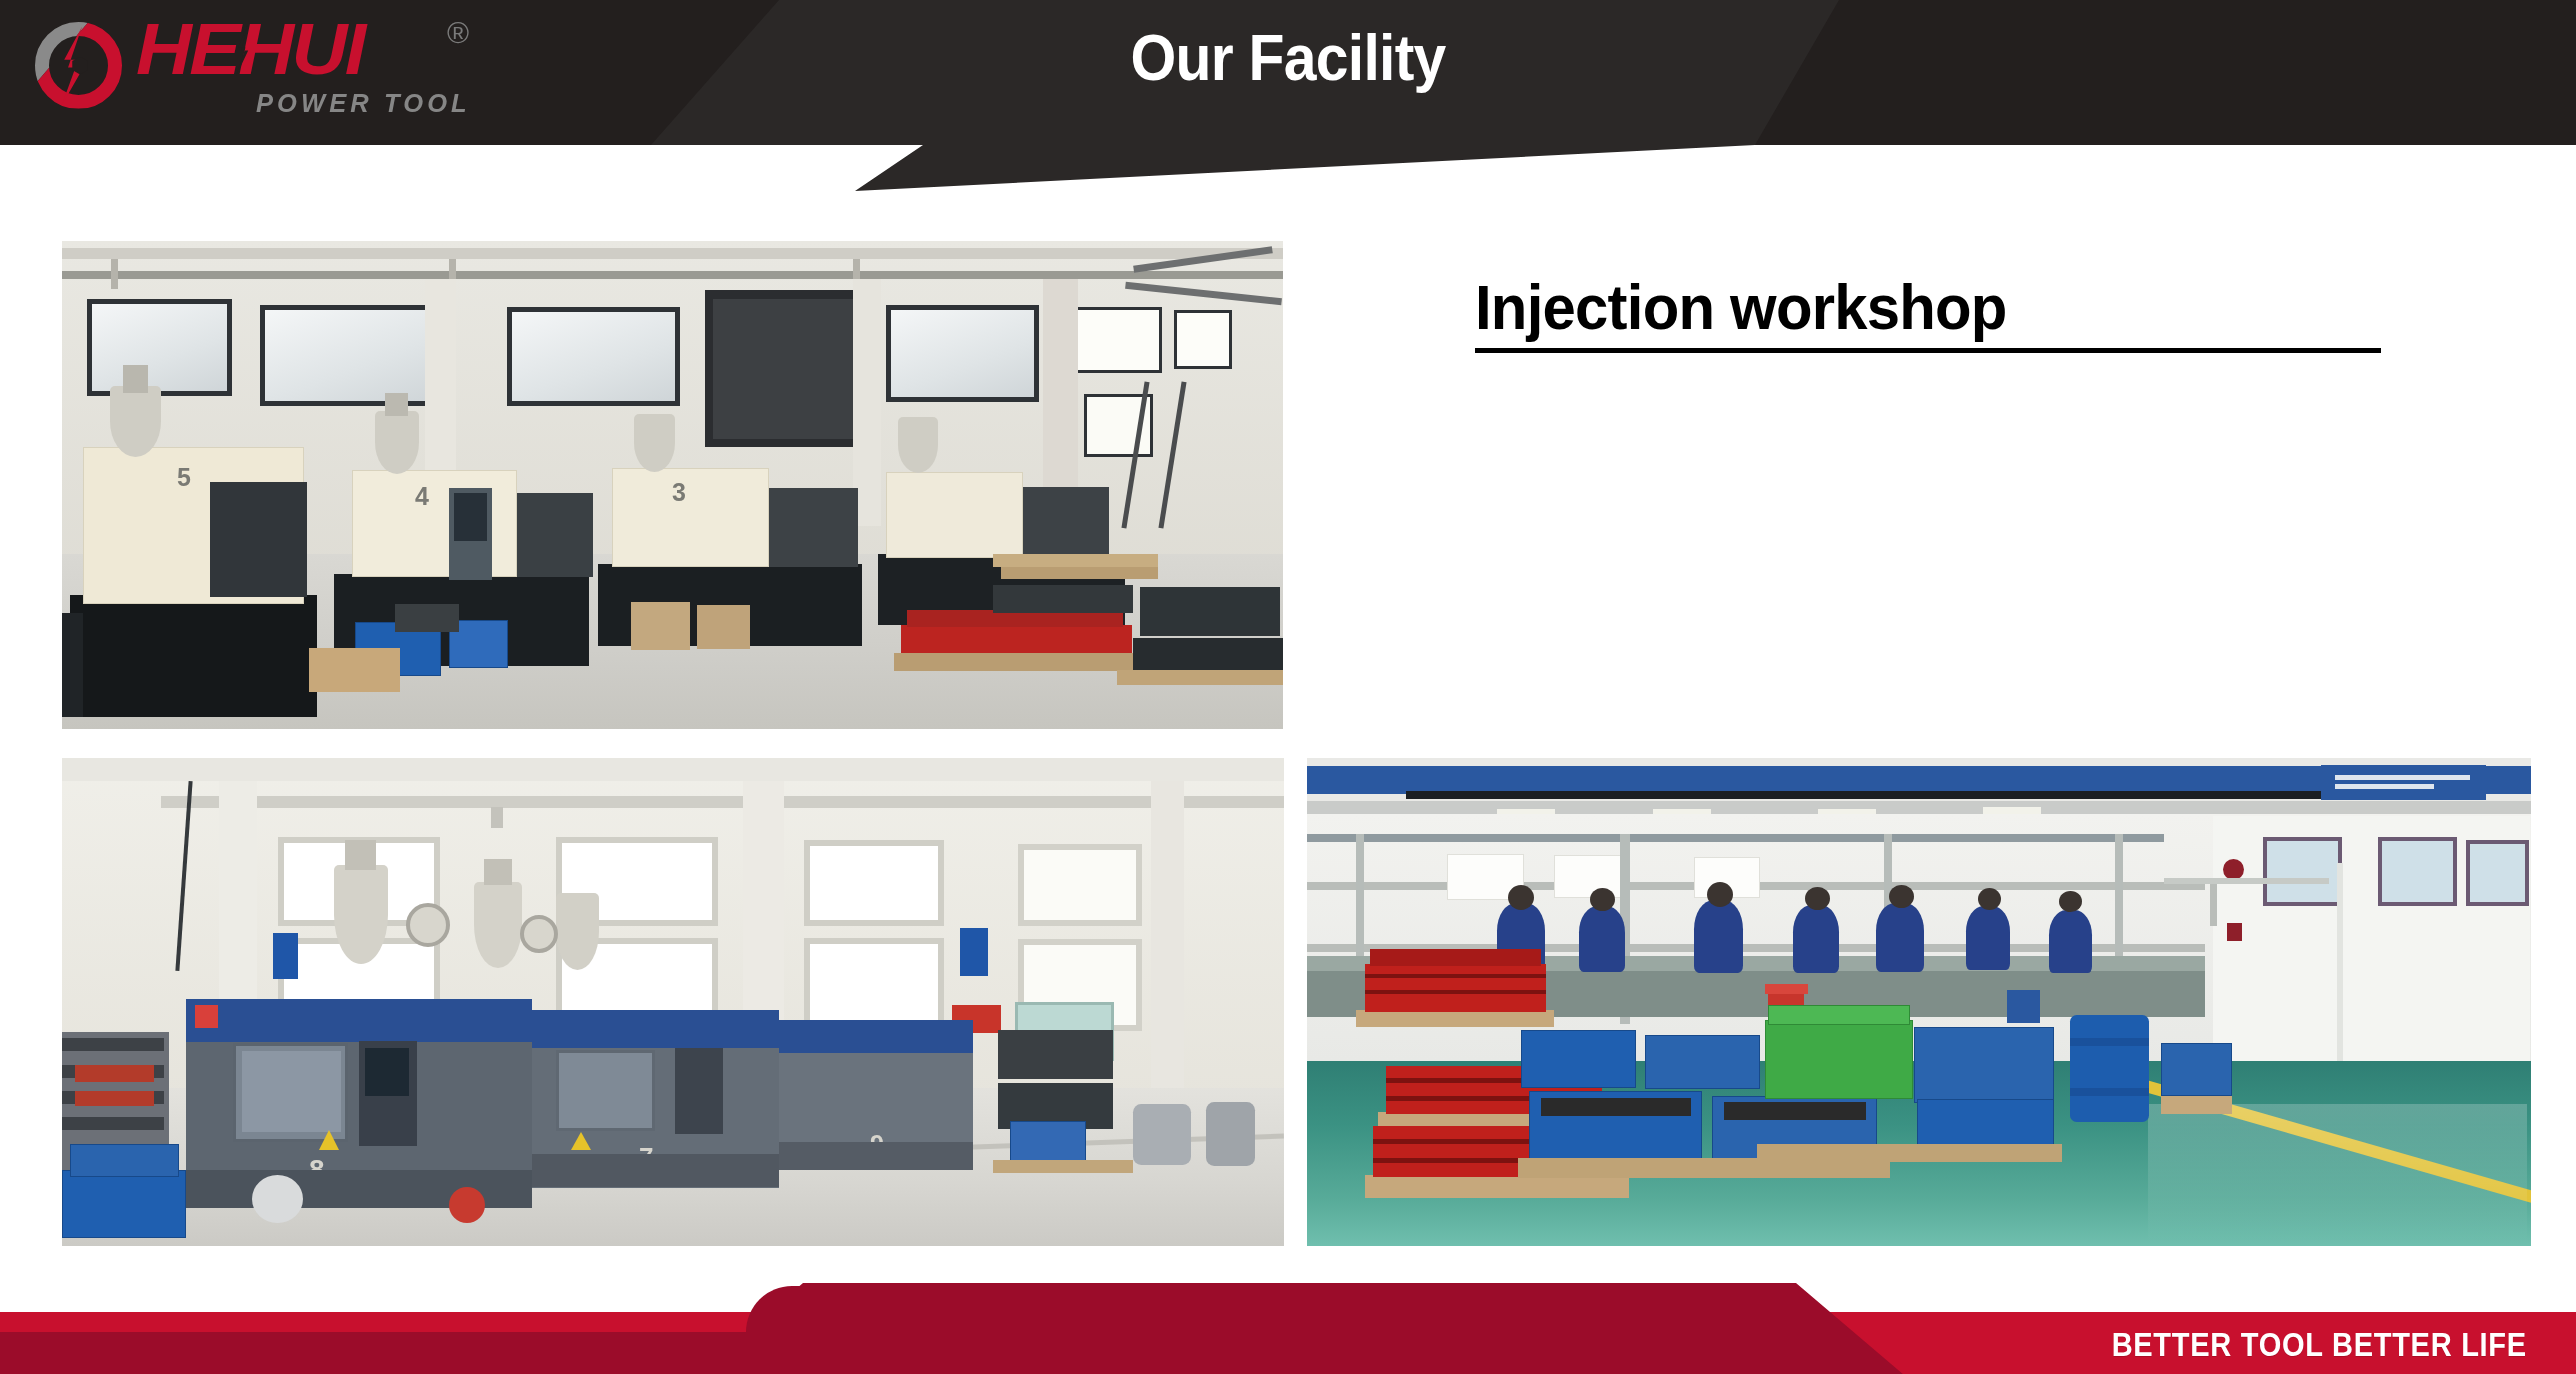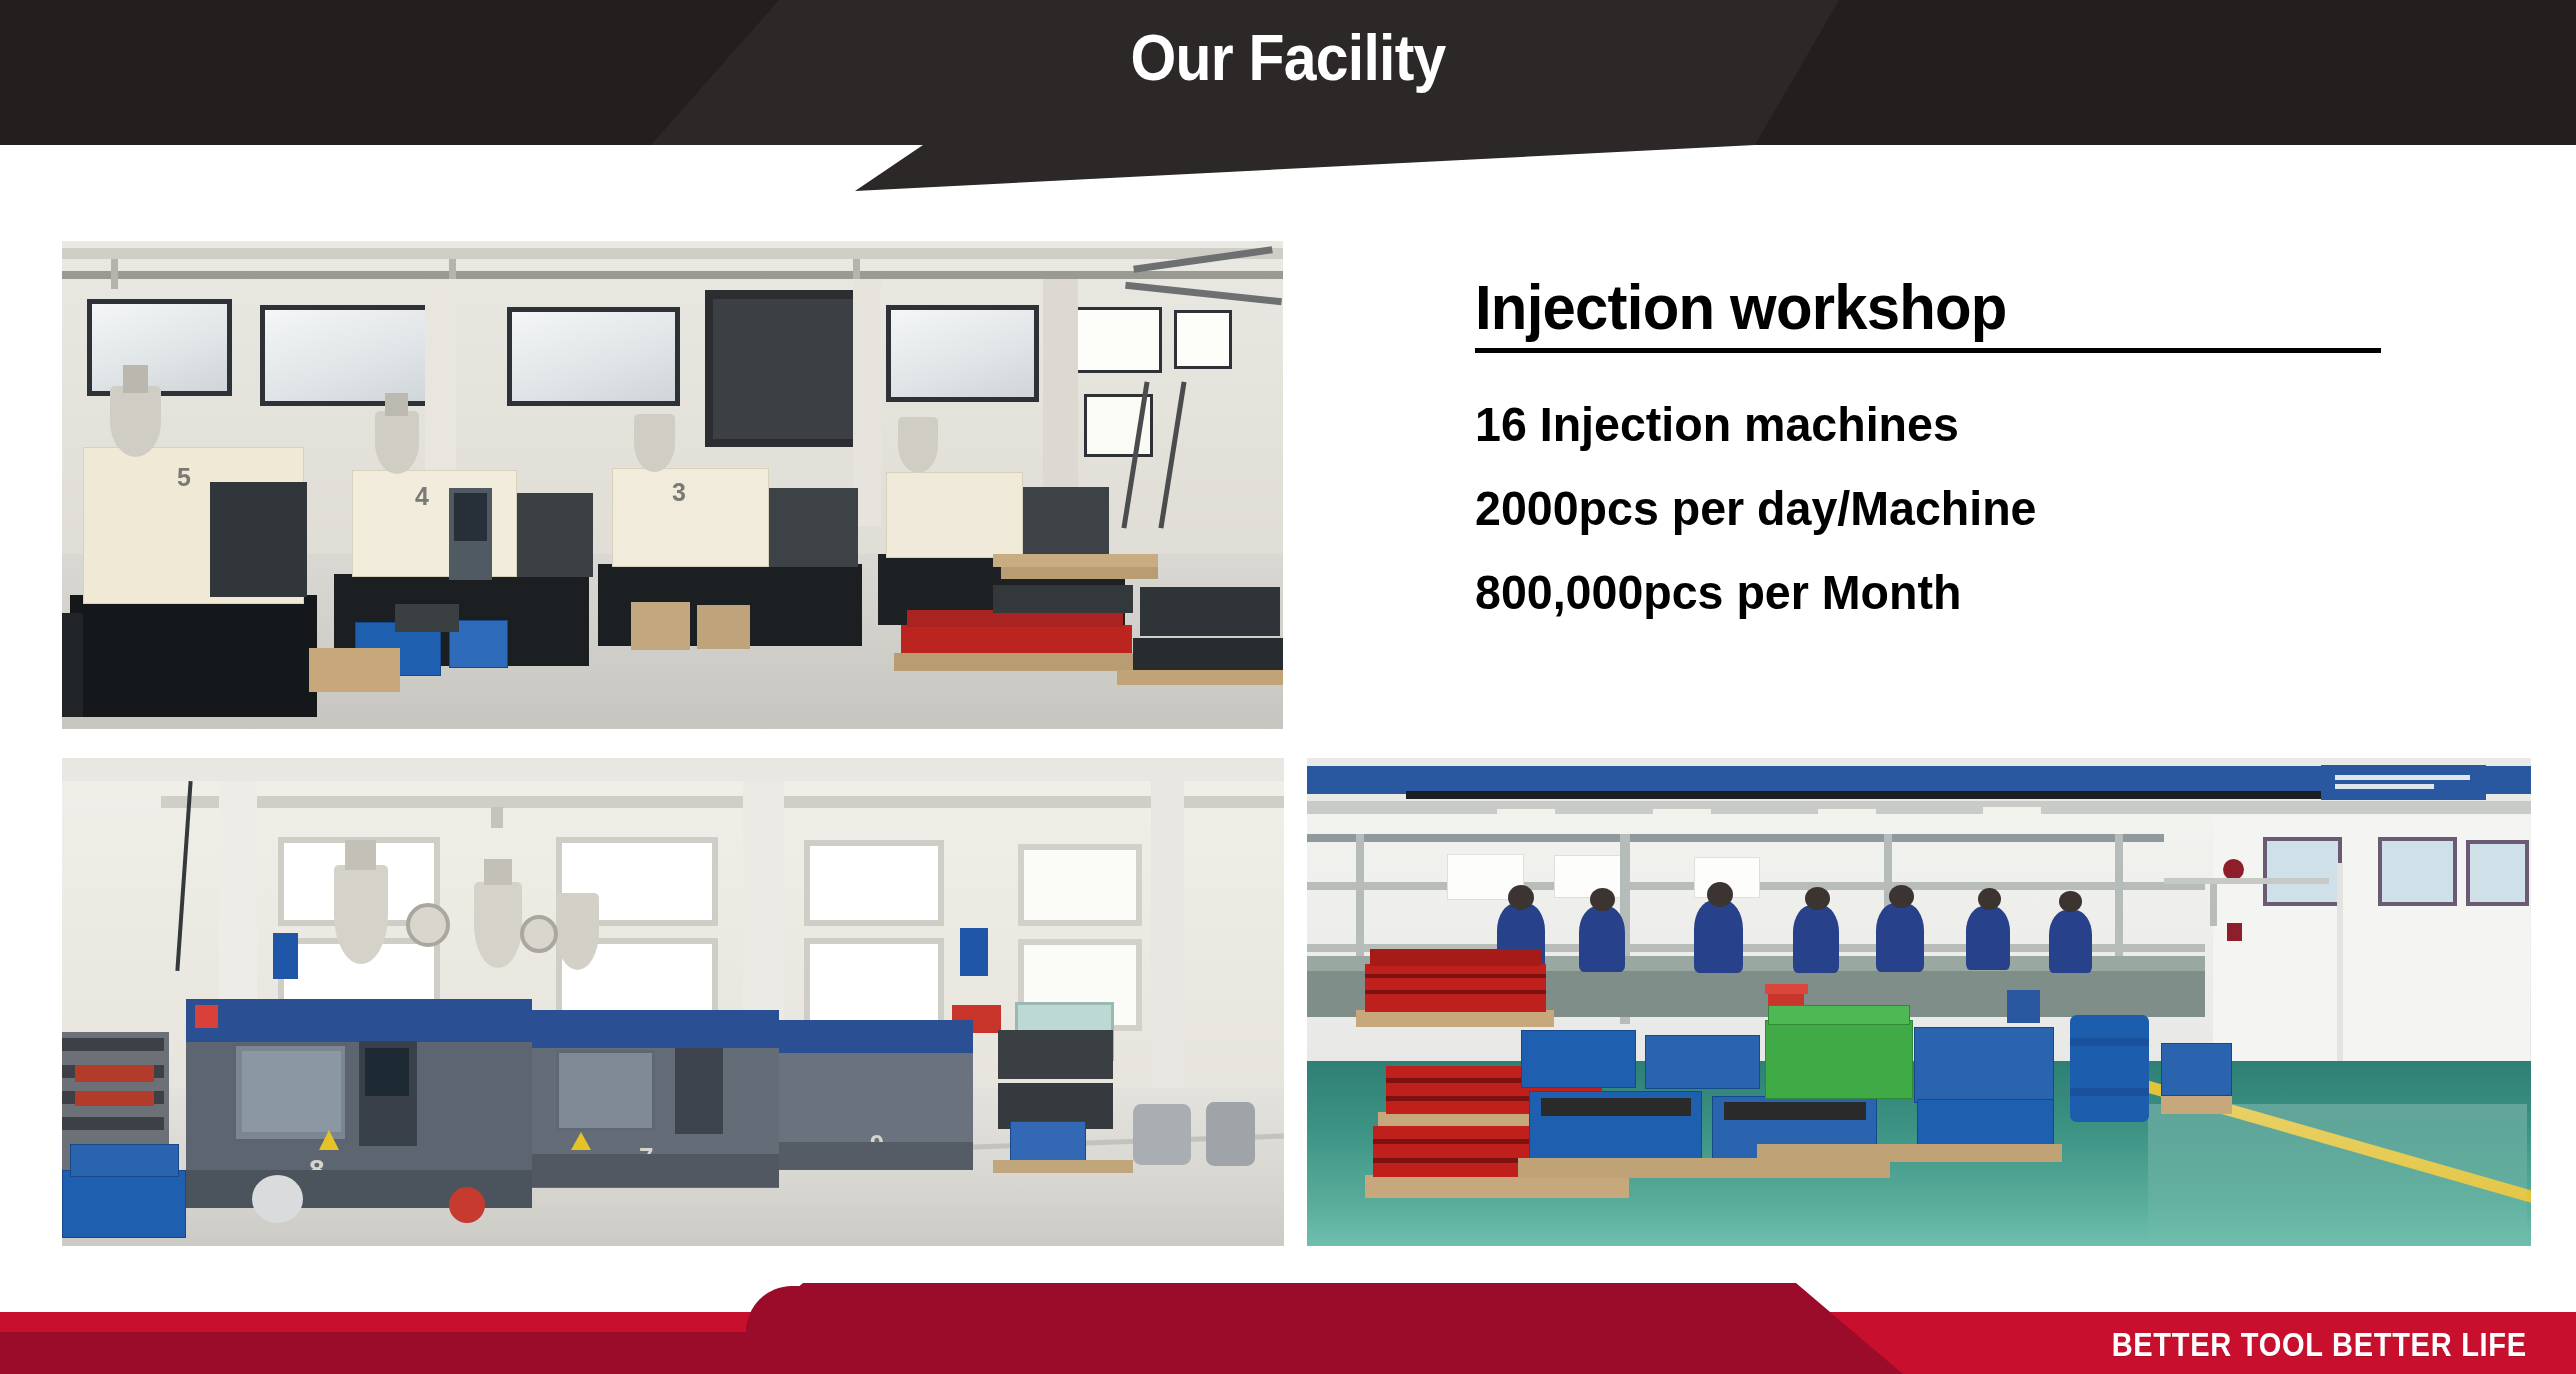--- a/index.html
+++ b/index.html
@@ -167,20 +167,32 @@
   }
 </style>
 </head>
 <body>
 
 <div id="header">
 
   <div id="header-dark-bar"></div>
   <div id="header-light-main"></div>
 
+  <div id="logo">
+    <div id="logo-mark">
+      <div id="logo-ring-gray"></div>
+      <div id="logo-ring-red"></div>
+      <div id="logo-bolt"></div>
+      <div id="logo-bolt-hub"></div>
+    </div>
+    <div id="logo-word">HEHUI</div>
+    <div id="logo-word-cut"></div>
+    <div id="logo-reg">®</div>
+    <div id="logo-sub">POWER TOOL</div>
+  </div>
 
   <div id="page-title">Our Facility</div>
 </div>
 
 <div class="photo" id="photo-top">
 
   <div class="wall" style="left:0;top:0;width:1221px;height:354px;background:linear-gradient(180deg,#e9e8e2 0%,#dedcd4 100%);"></div>
 
   <div class="beam" style="left:0;top:6.6px;width:1221px;height:11.5px;background:#cfcdc6;"></div>
   <div class="dkbeam" style="left:0;top:30px;width:1221px;height:8.2px;background:#9a9a93;"></div>
@@ -447,25 +459,20 @@
   <div style="position:absolute;left:763px;top:257px;width:79px;height:107px;background:#1d5dae;border-radius:6.6px;"></div>
   <div style="position:absolute;left:763px;top:280px;width:79px;height:8.2px;background:#17499099;"></div>
   <div style="position:absolute;left:763px;top:330px;width:79px;height:8.2px;background:#17499099;"></div>
   <div class="crate-blue" style="left:854px;top:285px;width:71px;height:53px;background:#2a64ae;"></div>
   <div style="position:absolute;left:854px;top:338px;width:71px;height:18px;background:#c6a87c;"></div>
 </div>
 
 <div id="info-block">
   <div id="info-heading">Injection workshop</div>
   <div id="info-rule"></div>
-  <div id="info-lines">
-    <div class="info-line">16 Injection machines</div>
-    <div class="info-line">2000pcs per day/Machine</div>
-    <div class="info-line">800,000pcs per Month</div>
-  </div>
 </div>
 
 <div id="footer">
   <div id="footer-bright"></div>
   <div id="footer-dark"></div>
   <div id="footer-dark-round"></div>
   <div id="footer-tagline">BETTER TOOL BETTER LIFE</div>
 </div>
 
 

